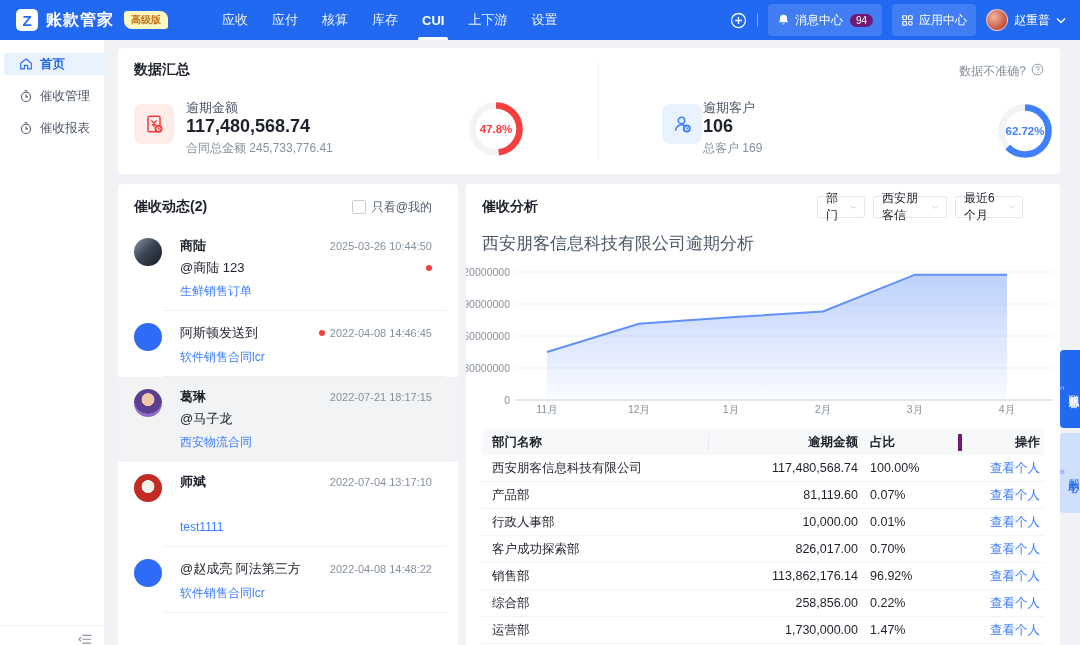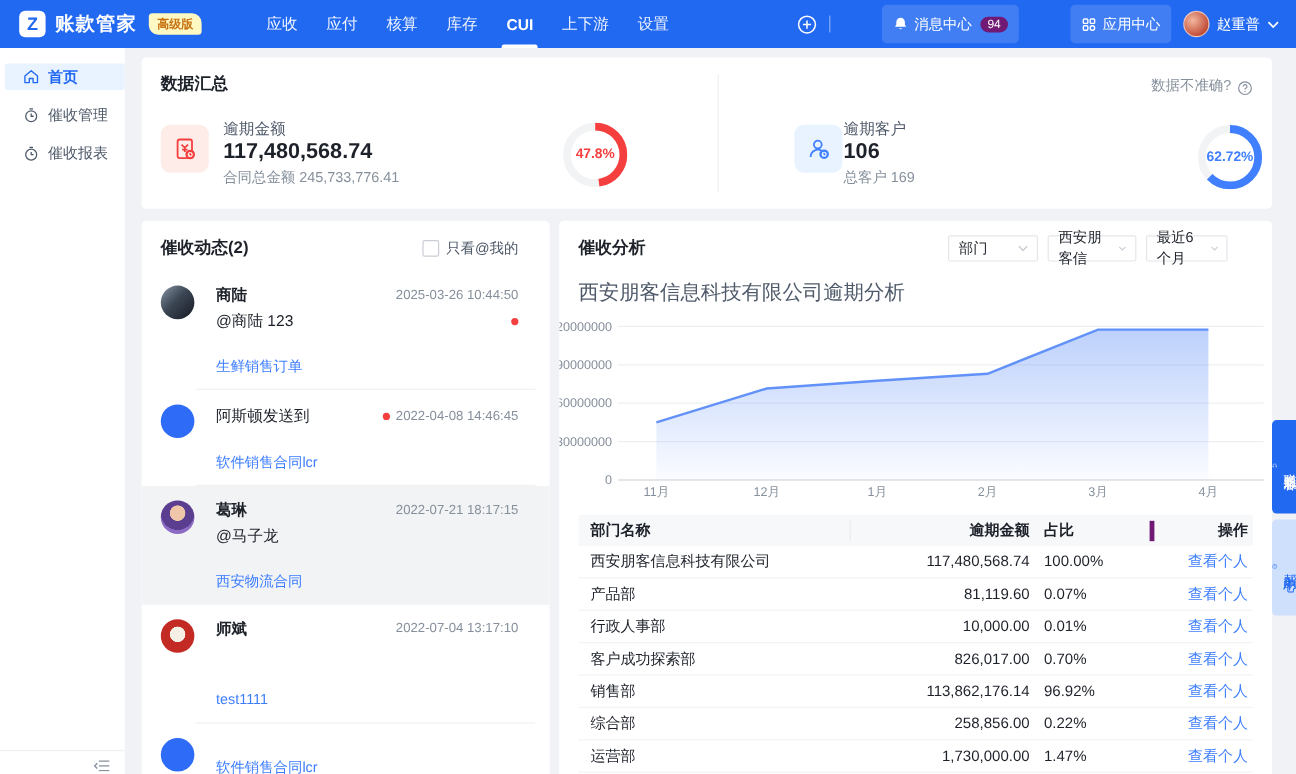--- a/index.html
+++ b/index.html
@@ -20,21 +20,21 @@
   .nav-menu { display:flex; align-items:center; height:40px; margin-left:42px; }
   .nav-item { position:relative; height:40px; display:flex; align-items:center; padding:0 12px;
               font-size:13px; color:rgba(255,255,255,.92); cursor:pointer; }
   .nav-item.active { font-weight:bold; color:#fff; }
   .nav-item.active::after { content:""; position:absolute; left:50%; transform:translateX(-50%);
               bottom:0; width:30px; height:3px; background:#fff; border-radius:2px 2px 0 0; }
   .nav-right { display:flex; align-items:center; gap:10px; }
   .icon-btn { display:flex; align-items:center; justify-content:center; cursor:pointer; color:#fff; }
   .nav-divider { width:1px; height:14px; background:rgba(255,255,255,.45); }
   .nav-chip { display:flex; align-items:center; gap:5px; background:rgba(255,255,255,.14);
-              border-radius:4px; height:24px; padding:16px 9px; font-size:12px; cursor:pointer;margin-left:33px; }
+              border-radius:4px; height:24px; padding:16px 9px; font-size:12px; cursor:pointer; }
   .count-badge { background:#701a75; color:#fff; font-size:10px; border-radius:8px; padding:1px 6px; margin-left:2px; }
   .user { display:flex; align-items:center; gap:6px; cursor:pointer; font-size:12px; }
   .user-avatar { width:22px; height:22px; border-radius:50%;
                  background:radial-gradient(circle at 35% 35%, #f3b7a0, #c2503a 70%, #7e2b1e); border:1px solid rgba(255,255,255,.6); }
 
   
   .sidebar { position:absolute; top:40px; left:0; width:104px; bottom:0; background:#fff; z-index:20; }
   .side-list { padding-top:13px; }
   .side-item { display:flex; align-items:center; height:22px; margin:0 0 10px 4px; padding-left:15px;
                font-size:12.5px; color:#4E5969; cursor:pointer; border-radius:2px; }
@@ -43,21 +43,21 @@
   .side-foot { position:absolute; bottom:0; left:0; right:0; height:20px; border-top:1px solid #EFF0F2; }
   .collapse-icon { position:absolute; right:12px; top:4px; width:14px; height:12px; color:#86909C; cursor:pointer; }
 
   
   .main { position:absolute; top:40px; left:104px; right:0; bottom:0; overflow:hidden; }
   .panel { position:absolute; background:#fff; border-radius:4px; }
 
   
   .summary { left:14px; top:8px; width:942px; height:126px; }
   .sum-title { position:absolute; left:16px; top:13px; font-size:14px; font-weight:bold; }
-  .sum-help { position:absolute; right:16px; top:15px; font-size:12px; color:#86909C; display:flex; align-items:flex-end; gap:5px; cursor:pointer; }
+  .sum-help { position:absolute; right:16px; top:15px; font-size:12px; color:#86909C; display:flex; align-items:flex-start; gap:5px; cursor:pointer; }
   .sum-help svg { width:13px; height:13px; }
   .metric-icon { position:absolute; width:40px; height:40px; border-radius:8px; display:flex; align-items:center; justify-content:center; }
   .metric-icon svg { width:20px; height:20px; }
   .m-label { position:absolute; font-size:13px; color:#4E5969; }
   .m-value { position:absolute; font-size:18px; font-weight:bold; color:#1D2129; }
   .m-sub   { position:absolute; font-size:12px; color:#86909C; }
   .donut { position:absolute; width:54px; height:54px; }
   .donut .pct { position:absolute; inset:0; display:flex; align-items:center; justify-content:center; font-size:11.5px; font-weight:bold; }
   .v-divider { position:absolute; left:480px; top:14px; bottom:14px; width:1px; background:#F0F1F3; }
 
@@ -74,21 +74,21 @@
   .avatar { position:absolute; left:16px; top:12px; width:28px; height:28px; border-radius:50%; }
   .av-blue  { background:#2E6BF6; }
   .av-photo1{ background:linear-gradient(135deg,#8a97a8 0%,#3c4654 45%,#151a22 100%); }
   .av-photo2{ background:radial-gradient(circle at 50% 38%,#f0c6a8 0 28%,#5b3e8f 30% 62%,#8d6bc4 63%); }
   .av-photo3{ background:radial-gradient(circle at 50% 45%,#f5efe6 0 30%,#c22a23 32%); }
   .f-r1 { display:flex; justify-content:space-between; align-items:center; height:20px; }
   .f-name { font-size:13px; font-weight:bold; color:#1D2129; }
   .f-time { font-size:11px; color:#86909C; display:flex; align-items:center; gap:5px; white-space:nowrap; }
   .f-content-row { display:flex; justify-content:space-between; align-items:center; height:22px; margin-top:1px;gap:40px; }
   .f-content { font-size:13px; color:#1D2129; }
-  .f-link { margin-top:16px; height:20px; display:flex; align-items:center; font-size:12px; color:#3D7EFF; cursor:pointer; }
+  .f-link { margin-top:2px; height:20px; display:flex; align-items:center; font-size:12px; color:#3D7EFF; cursor:pointer; }
   .dot { width:6px; height:6px; border-radius:50%; background:#F53F3F; flex:0 0 auto; }
 
   
   .analysis { left:362px; top:144px; width:594px; height:560px; overflow:hidden; }
   .an-head { display:flex; align-items:center; justify-content:space-between; padding:12px 37px 0 16px; height:34px; }
   .an-title { font-size:14px; font-weight:bold; }
   .filters { display:flex; gap:8px; }
   .select { height:22px; border:1px solid #E5E6EB; border-radius:2px; background:#fff; display:flex;
             align-items:center; justify-content:space-between; padding:0 7px 0 8px; font-size:12px; color:#1D2129; cursor:pointer; }
   .select svg { width:9px; height:6px; color:#C9CDD4; margin-left:6px; }
@@ -323,31 +323,35 @@
               </div>
               <div class="f-content-row">
                 <span class="f-content"></span>
               </div>
               <div class="f-link">test1111</div>
             </div>
           </div>
           <div class="feed-item">
             <span class="avatar av-blue"></span>
             <div class="body">
+              <div class="f-r1" style="height:24px">
+                <span class="f-content">@赵成亮 阿法第三方</span>
+                <span class="f-time">2022-04-08 14:48:22</span>
+              </div>
               <div class="f-link">软件销售合同lcr</div>
             </div>
           </div>
         </div>
     </section>
 
     <section class="panel analysis">
       <div class="an-head">
         <span class="an-title">催收分析</span>
         <div class="filters" id="filters">
-            <div class="select" style="width: 75px;">
+            <div class="select" style="width: 48px;">
               <span>部门</span>
               <svg viewBox="0 0 10 7" fill="none" stroke="currentColor" stroke-width="1.4">
                 <path d="M1 1.5 5 5.5 9 1.5"></path>
               </svg>
             </div>
             <div class="select" style="width: 74px;">
               <span>西安朋客信</span>
               <svg viewBox="0 0 10 7" fill="none" stroke="currentColor" stroke-width="1.4">
                 <path d="M1 1.5 5 5.5 9 1.5"></path>
               </svg>

